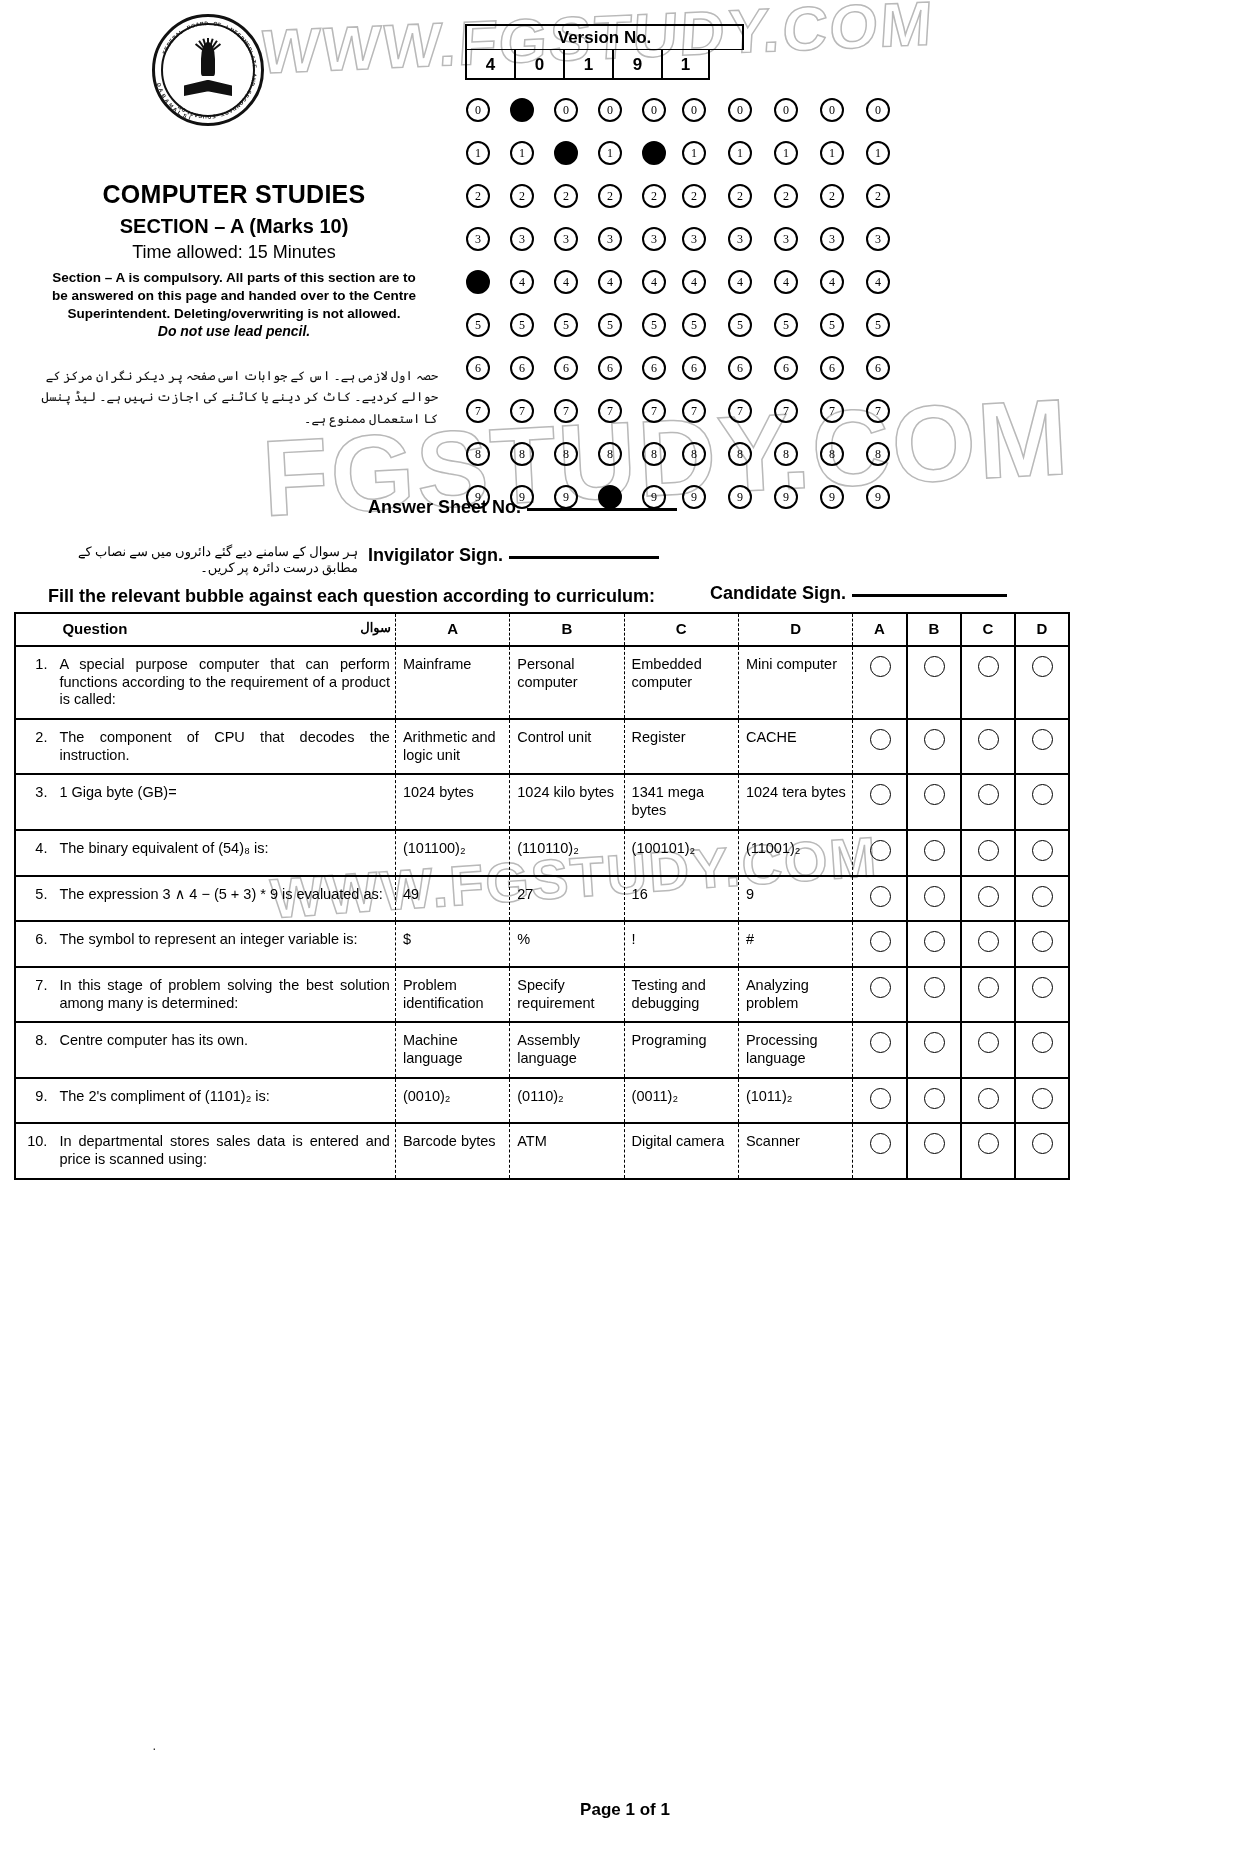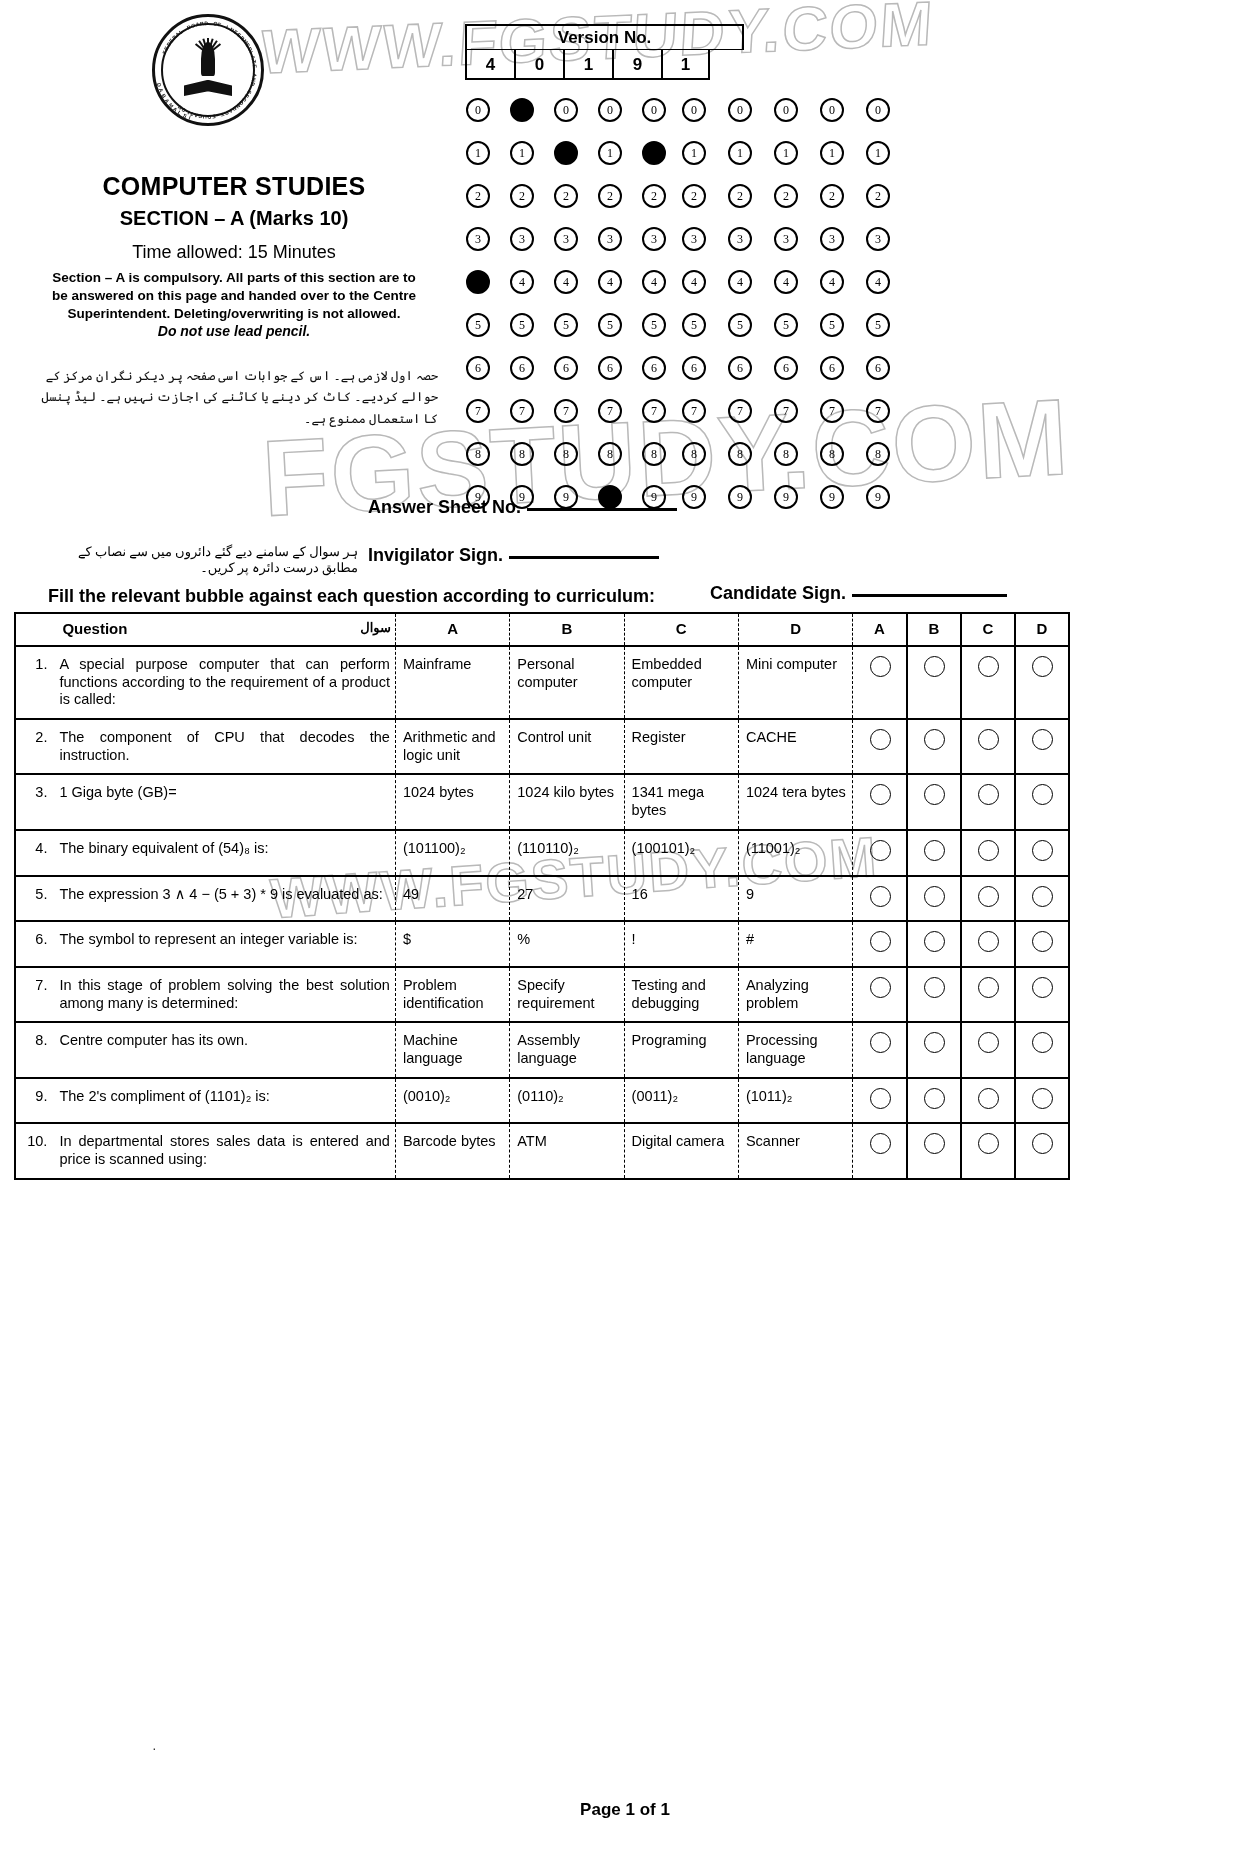--- a/index.html
+++ b/index.html
@@ -58,25 +58,25 @@
   .logo-text {
     position:absolute; inset:0; border-radius:50%;
   }
   .logo-text span{
     position:absolute; left:50%; top:50%;
     font-size:5.2px; font-weight:bold; color:#111;
     transform-origin: 0 0;
   }
 
   
-  .titleblk { position:absolute; left:44px; top:172px; width:380px; text-align:center; }
+  .titleblk { position:absolute; left:44px; top:180px; width:380px; text-align:center; }
   .t-main { font-size:25px; font-weight:bold; letter-spacing:.3px; }
   .t-sub  { font-size:23px; font-weight:bold; margin-top:4px; }
   .t-sec  { font-size:20px; font-weight:bold; margin-top:6px; }
-  .t-time { font-size:18px; margin-top:12px; }
+  .t-time { font-size:18px; margin-top:4px; }
   .t-note { font-size:13.5px; font-weight:bold; line-height:1.32; margin-top:6px; }
   .t-note-i { font-size:14px; font-style:italic; font-weight:bold; margin-top:1px; }
 
   .urdu-note {
     position:absolute; left:38px; top:366px; width:400px;
     text-align:right; direction:rtl;
     font-family:"Liberation Serif", serif;
     font-size:12.5px; line-height:1.7; color:#111;
   }
 

